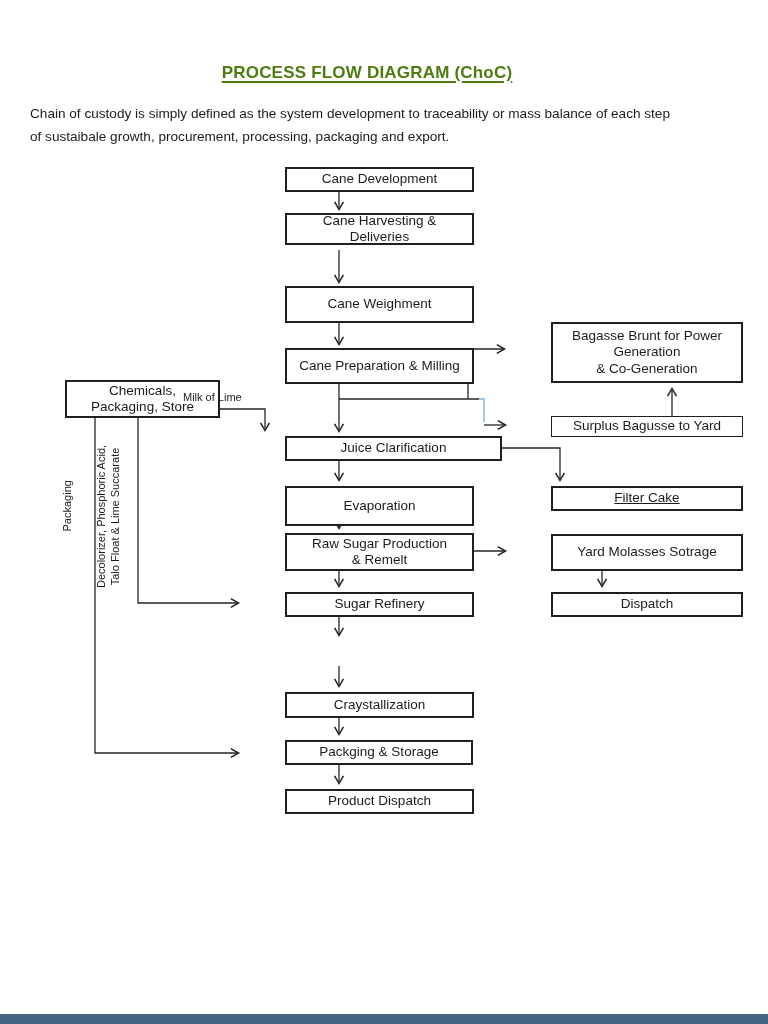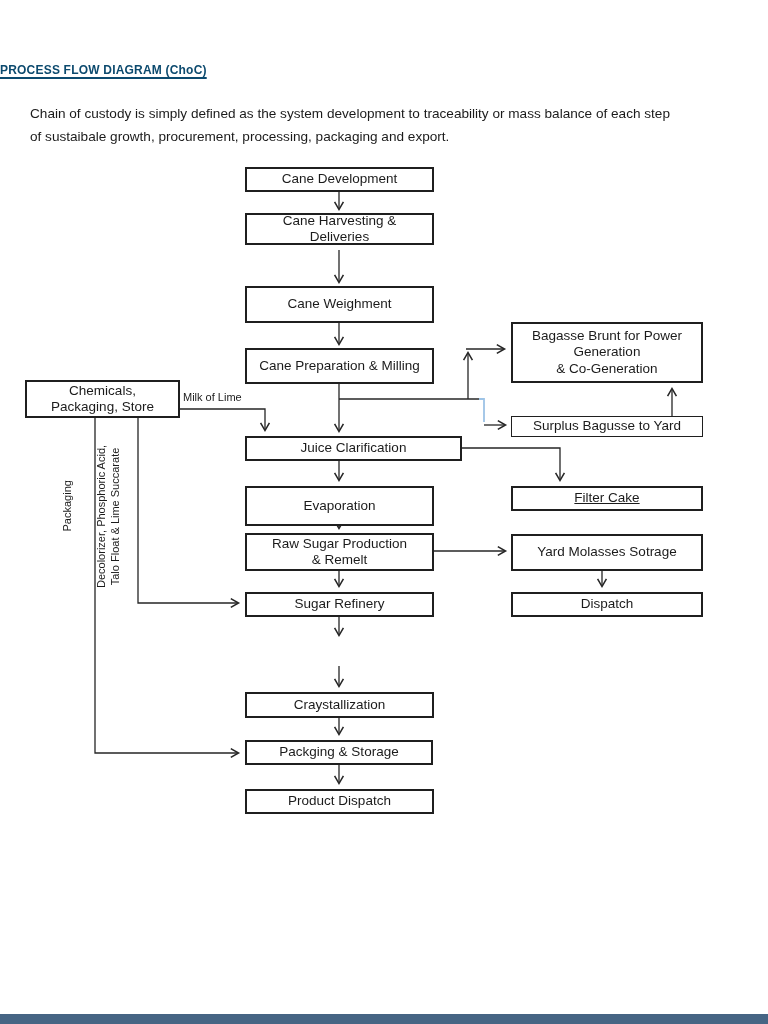--- a/index.html
+++ b/index.html
@@ -4,34 +4,34 @@
 <style>
   * { margin:0; padding:0; box-sizing:border-box; }
   html,body { background:#ffffff; }
   .page {
     position:relative; width:768px; height:1024px; margin:0 auto;
     background:#ffffff; overflow:hidden;
     font-family:"Liberation Sans", sans-serif; color:#1d1d1d;
   }
   .title {
     position:absolute; left:0; top:63px; width:734px;
-    font-size:12px; font-weight:bold;
+    text-align:center; font-size:17px; font-weight:bold;
     text-decoration:underline; text-decoration-thickness:2px; text-underline-offset:3px;
-    letter-spacing:0.2px; color:#0c4a6e;
+    letter-spacing:0.2px; color:#4d7c0f;
   }
   .intro {
     position:absolute; left:30px; top:103px; width:715px;
     font-size:13.6px; line-height:22.5px; white-space:pre-line; color:#1b1b1b;
   }
   svg.connectors { position:absolute; left:0; top:0; width:768px; height:1024px; }
   .node {
     position:absolute; background:#ffffff; border:2px solid #1f1f1f;
     display:flex; align-items:center; justify-content:center;
     text-align:center; font-size:13.5px; line-height:16.5px;
-    white-space:pre-line; color:#1b1b1b; padding:1px 2px;
+    white-space:pre-line; color:#1b1b1b; padding:1px 2px;margin-left:40px;
   }
   .node.thin { border-width:1px; }
   .edge-label {
     position:absolute; font-size:11px; color:#1b1b1b; white-space:pre-line;
   }
   .vtext {
     position:absolute; transform:rotate(-90deg); transform-origin:0 100%;
     font-size:11px; line-height:13.5px; white-space:pre-line; color:#1b1b1b;
     text-align:center;
   }

